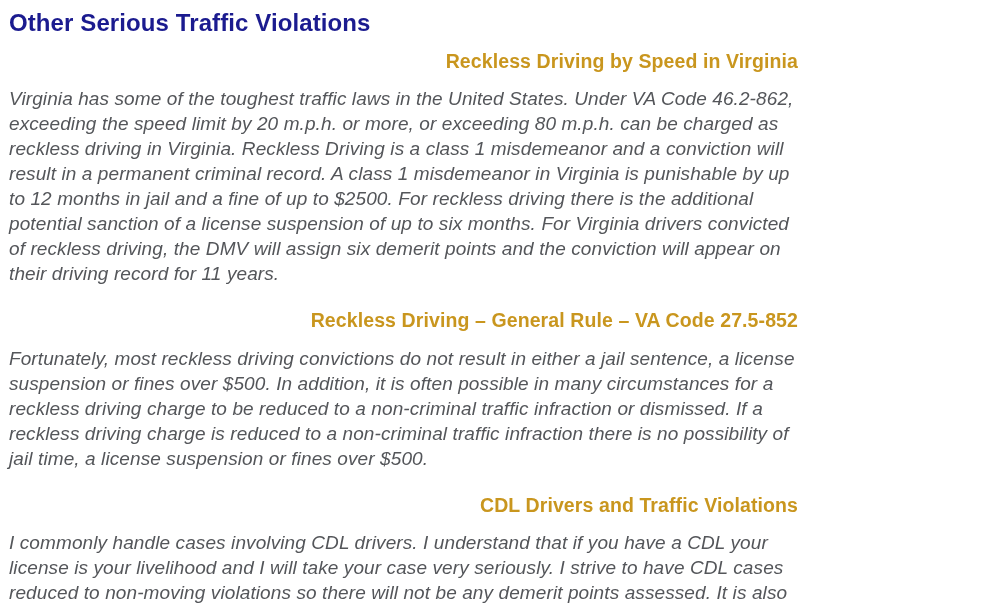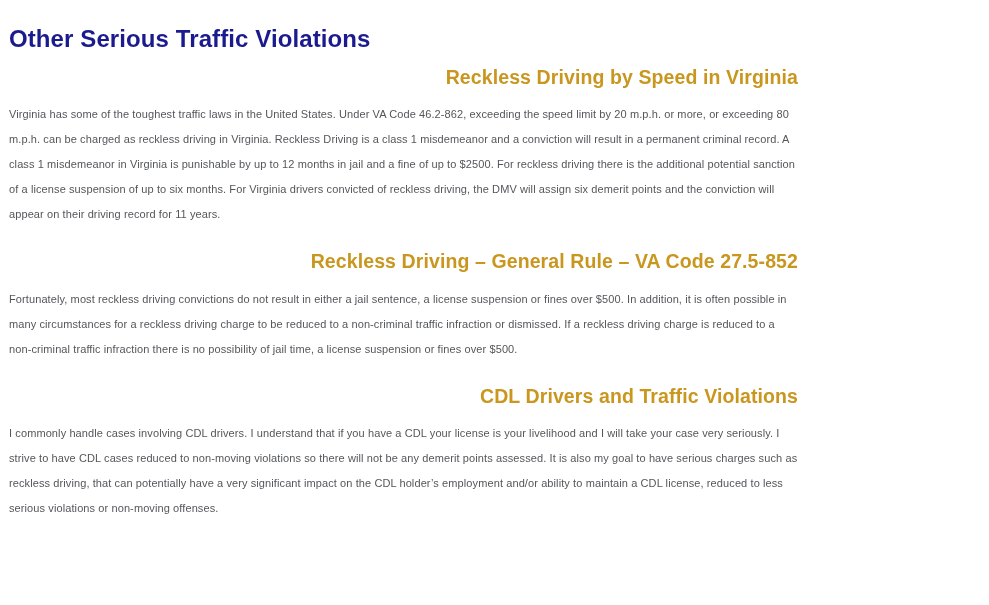--- a/index.html
+++ b/index.html
@@ -4,21 +4,21 @@
 <style>
   html, body {
     margin: 0;
     padding: 0;
     background: #ffffff;
   }
   .page {
     width: 807px;
     height: 605px;
     box-sizing: border-box;
-    padding: 24px 9px 0 9px;
+    padding: 8px 9px 0 9px;
     background: #ffffff;
     font-family: "Liberation Sans", "DejaVu Sans", sans-serif;
     overflow: hidden;
   }
   h1.page-title {
     margin: 0 0 11px 0;
     font-size: 24px;
     line-height: 1.25;
     font-weight: 700;
     color: #1b1b8f;
@@ -31,24 +31,25 @@
     font-weight: 700;
     color: #c9961e;
     letter-spacing: 0.1px;
     text-align: right;
   }
   section.content-section:first-of-type h2.section-heading {
     margin-top: 0;
   }
   p.body-paragraph {
     margin: 0 0 16px 0;
-    font-size: 11px;
+    font-size: 19px;
     line-height: 25px;
     color: #54565a;
     letter-spacing: 0.1px;
+    font-style: italic;
   }
 </style>
 </head>
 <body>
 
 <div class="page">
 
   <h1 class="page-title">Other Serious Traffic Violations</h1>
 
   <section class="content-section">

